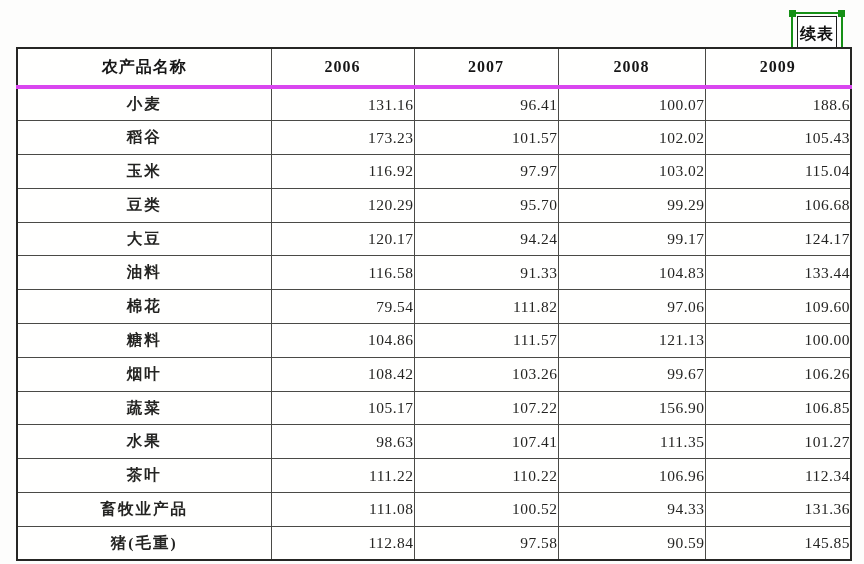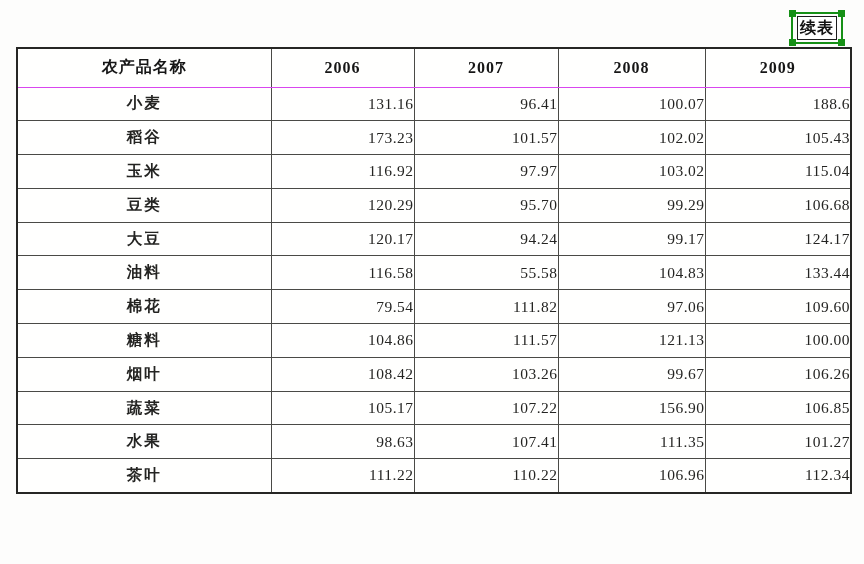--- a/index.html
+++ b/index.html
@@ -18,21 +18,21 @@
   }
 
   
   .annotation-wrap {
     position: absolute;
     top: 16px;
     right: 27px;
   }
   .annotation-label {
     border: 1px solid #1c1c1c;
-    padding: 1px 2px;
+    padding: 7px 2px;
     font-size: 16px;
     font-weight: bold;
     letter-spacing: 1px;
     color: #141414;
     background: #ffffff;
     line-height: 20px;
     display: block;
   }
   .annotation-box {
     position: absolute;
@@ -57,21 +57,21 @@
     left: 16px;
     width: 834px;
     border-collapse: collapse;
     table-layout: fixed;
     background: #fffffe;
   }
   table.scan-table, table.scan-table th, table.scan-table td {
     border: 1px solid #4a4a46;
   }
   table.scan-table { border: 2px solid #262624; }
-  table.scan-table thead th { border-bottom: 1px solid #d946ef; }
+  table.scan-table thead th { border-bottom: 4px solid #d946ef; }
 
   th, td {
     text-align: center;
     vertical-align: middle;
     overflow: hidden;
     white-space: nowrap;
   }
   thead th {
     height: 39px;
     font-size: 16px;
@@ -157,21 +157,21 @@
         <tr>
           <td class="product-name">大豆</td>
           <td class="value-cell">120.17</td>
           <td class="value-cell">94.24</td>
           <td class="value-cell">99.17</td>
           <td class="value-cell">124.17</td>
         </tr>
         <tr>
           <td class="product-name">油料</td>
           <td class="value-cell">116.58</td>
-          <td class="value-cell">55.58</td>
+          <td class="value-cell">91.33</td>
           <td class="value-cell">104.83</td>
           <td class="value-cell">133.44</td>
         </tr>
         <tr>
           <td class="product-name">棉花</td>
           <td class="value-cell">79.54</td>
           <td class="value-cell">111.82</td>
           <td class="value-cell">97.06</td>
           <td class="value-cell">109.60</td>
         </tr>
@@ -203,16 +203,30 @@
           <td class="value-cell">111.35</td>
           <td class="value-cell">101.27</td>
         </tr>
         <tr>
           <td class="product-name">茶叶</td>
           <td class="value-cell">111.22</td>
           <td class="value-cell">110.22</td>
           <td class="value-cell">106.96</td>
           <td class="value-cell">112.34</td>
         </tr>
+        <tr>
+          <td class="product-name">畜牧业产品</td>
+          <td class="value-cell">111.08</td>
+          <td class="value-cell">100.52</td>
+          <td class="value-cell">94.33</td>
+          <td class="value-cell">131.36</td>
+        </tr>
+        <tr>
+          <td class="product-name">猪(毛重)</td>
+          <td class="value-cell">112.84</td>
+          <td class="value-cell">97.58</td>
+          <td class="value-cell">90.59</td>
+          <td class="value-cell">145.85</td>
+        </tr>
       </tbody>
   </table>
 
 </div>
 
 </body></html>

